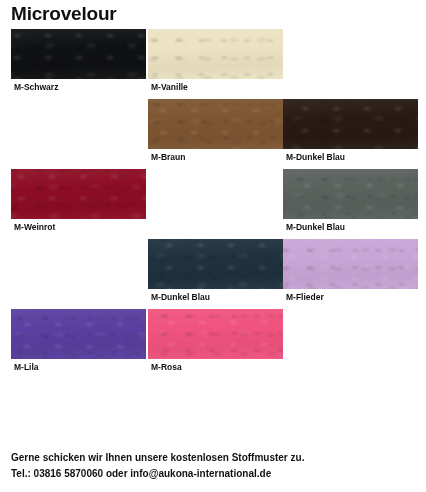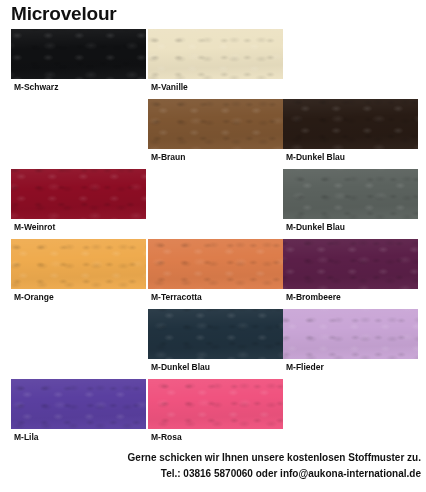--- a/index.html
+++ b/index.html
@@ -90,21 +90,20 @@
     font-weight: bold;
     color: #111111;
     line-height: 12px;
     white-space: nowrap;
   }
   #footer {
     position: absolute;
     left: 11px;
     top: 450px;
     width: 410px;
-    text-align: right;
   }
   .footer-line {
     font-size: 10px;
     font-weight: bold;
     color: #111111;
     line-height: 16px;
     white-space: nowrap;
   }
 </style>
 </head>
@@ -157,43 +156,20 @@
         </div>
         <div class="swatch-cell col-2">
           <div class="swatch-chip" style="background-color: rgb(91, 98, 94);">
             <div class="tex" style="background-position: 18px 10px, 27px 16px, 22px 21px, 33px 13px;"></div>
             <div class="sheen"></div>
           </div>
           <div class="swatch-label">M-Dunkel Blau</div>
         </div>
       </div>
       <div class="swatch-row">
-        <div class="swatch-cell col-0">
-          <div class="swatch-chip" style="background-color: rgb(239, 171, 78);">
-            <div class="tex" style="background-position: 6px 8px, 15px 14px, 10px 19px, 21px 11px;"></div>
-            <div class="sheen"></div>
-          </div>
-          <div class="swatch-label">M-Orange</div>
-        </div>
-        <div class="swatch-cell col-1">
-          <div class="swatch-chip" style="background-color: rgb(221, 125, 75);">
-            <div class="tex" style="background-position: 13px 6px, 22px 12px, 17px 17px, 28px 9px;"></div>
-            <div class="sheen"></div>
-          </div>
-          <div class="swatch-label">M-Terracotta</div>
-        </div>
-        <div class="swatch-cell col-2">
-          <div class="swatch-chip" style="background-color: rgb(91, 31, 72);">
-            <div class="tex" style="background-position: 1px 4px, 10px 10px, 5px 15px, 16px 7px;"></div>
-            <div class="sheen"></div>
-          </div>
-          <div class="swatch-label">M-Brombeere</div>
-        </div>
-      </div>
-      <div class="swatch-row">
         <div class="swatch-cell col-2">
           <div class="swatch-chip" style="background-color: rgb(201, 165, 214);">
             <div class="tex" style="background-position: 3px 11px, 12px 17px, 7px 22px, 18px 14px;"></div>
             <div class="sheen"></div>
           </div>
           <div class="swatch-label">M-Flieder</div>
         </div>
         <div class="swatch-cell col-1">
           <div class="swatch-chip" style="background-color: rgb(32, 50, 63);">
             <div class="tex" style="background-position: 15px 0px, 24px 6px, 19px 11px, 30px 3px;"></div>

